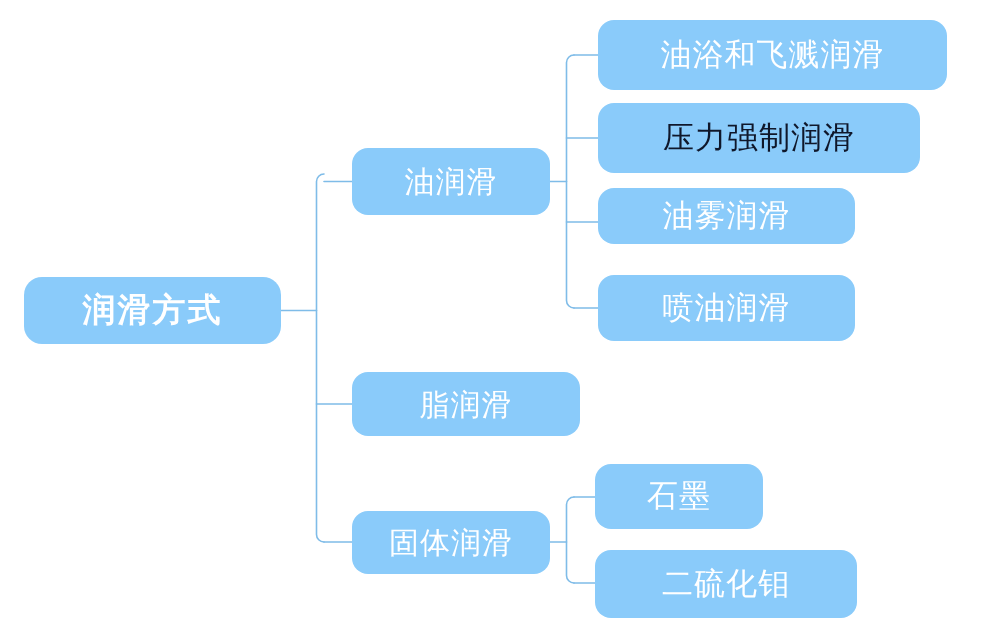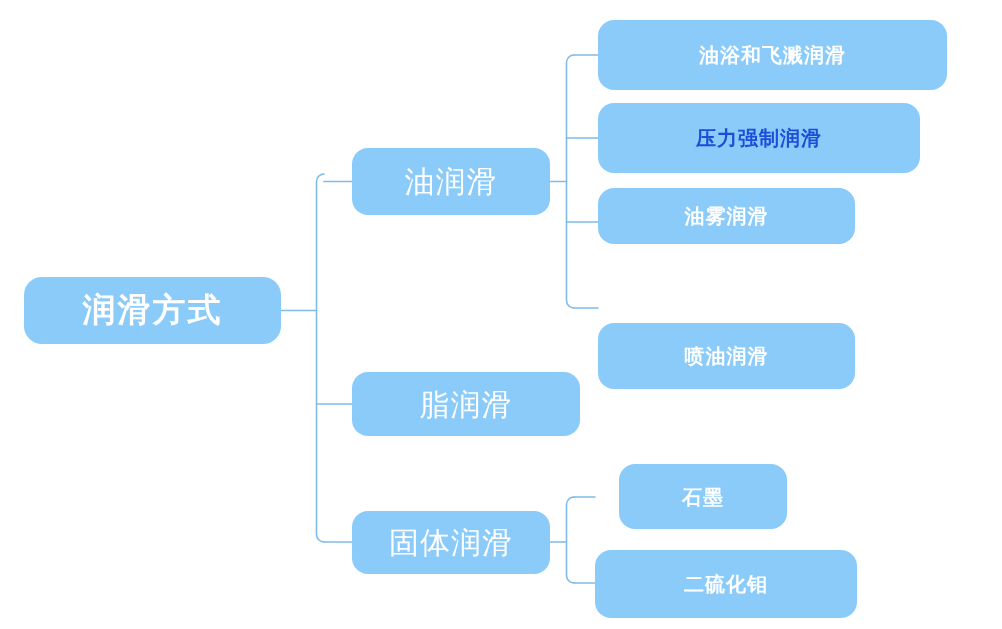--- a/index.html
+++ b/index.html
@@ -48,22 +48,22 @@
     border-radius: 18px;
     letter-spacing: 2px;
   }
   .node-l2 {
     font-weight: normal;
     font-size: 30px;
     letter-spacing: 1px;
     text-align: right;
   }
   .node-l3 {
-    font-weight: bold;
-    font-size: 20px;
+    font-weight: normal;
+    font-size: 31px;
     letter-spacing: 1px;
   }
 </style>
 </head>
 <body style="background: rgb(255, 255, 255);">
 
 <div id="mindmap" style="background: rgb(255, 255, 255);">
 
   <svg id="connectors" viewBox="0 0 1002 629" xmlns="http://www.w3.org/2000/svg">
     <g fill="none" stroke="#7FBCE8" stroke-width="1.6" stroke-linecap="round" stroke-linejoin="round">
@@ -94,23 +94,23 @@
   <div class="node node-root" style="left: 24px; top: 277px; width: 257px; height: 67px; background: rgb(138, 203, 250); color: rgb(255, 255, 255);">润滑方式</div>
 
   <div class="node node-l2" style="left: 352px; top: 148px; width: 198px; height: 67px; background: rgb(138, 203, 250); color: rgb(255, 255, 255);">油润滑</div>
 
   <div class="node node-l2" style="left: 352px; top: 372px; width: 228px; height: 64px; background: rgb(138, 203, 250); color: rgb(255, 255, 255);">脂润滑</div>
 
   <div class="node node-l2" style="left: 352px; top: 511px; width: 198px; height: 63px; background: rgb(138, 203, 250); color: rgb(255, 255, 255);">固体润滑</div>
 
   <div class="node node-l3" style="left: 598px; top: 20px; width: 349px; height: 70px; background: rgb(138, 203, 250); color: rgb(255, 255, 255);">油浴和飞溅润滑</div>
 
-  <div class="node node-l3" style="left: 598px; top: 103px; width: 322px; height: 70px; background: rgb(138, 203, 250); color: #1d4ed8;">压力强制润滑</div>
+  <div class="node node-l3" style="left: 598px; top: 103px; width: 322px; height: 70px; background: rgb(138, 203, 250); color: #0f172a;">压力强制润滑</div>
 
   <div class="node node-l3" style="left: 598px; top: 188px; width: 257px; height: 56px; background: rgb(138, 203, 250); color: rgb(255, 255, 255);">油雾润滑</div>
 
-  <div class="node node-l3" style="left: 598px; top: 275px; width: 257px; height: 66px; background: rgb(138, 203, 250); color: rgb(255, 255, 255); margin-top: 48px;">喷油润滑</div>
+  <div class="node node-l3" style="left: 598px; top: 275px; width: 257px; height: 66px; background: rgb(138, 203, 250); color: rgb(255, 255, 255);">喷油润滑</div>
 
-  <div class="node node-l3" style="left: 595px; top: 464px; width: 168px; height: 65px; background: rgb(138, 203, 250); color: rgb(255, 255, 255); margin-left: 24px;">石墨</div>
+  <div class="node node-l3" style="left: 595px; top: 464px; width: 168px; height: 65px; background: rgb(138, 203, 250); color: rgb(255, 255, 255);">石墨</div>
 
   <div class="node node-l3" style="left: 595px; top: 550px; width: 262px; height: 68px; background: rgb(138, 203, 250); color: rgb(255, 255, 255);">二硫化钼</div>
 
 </div>
 
 </body></html>

